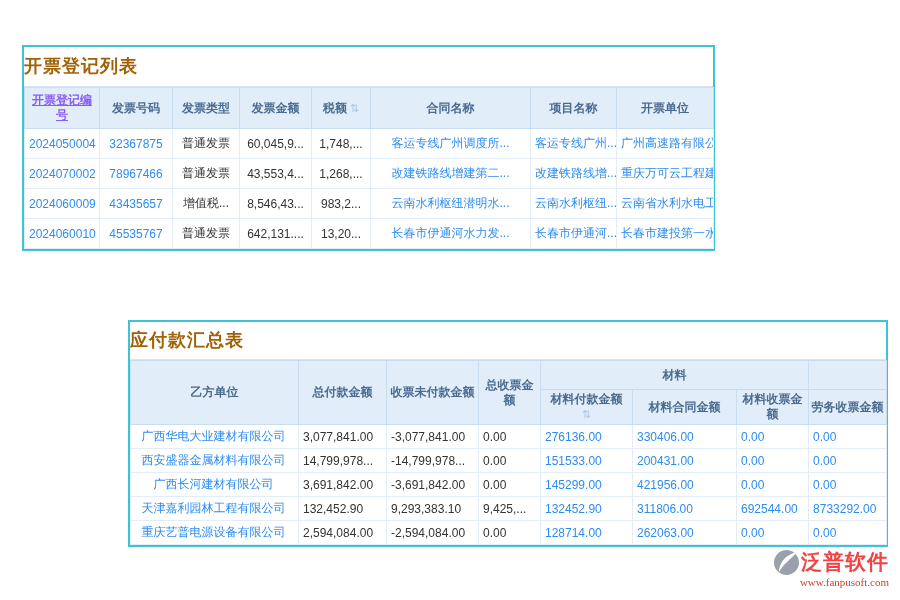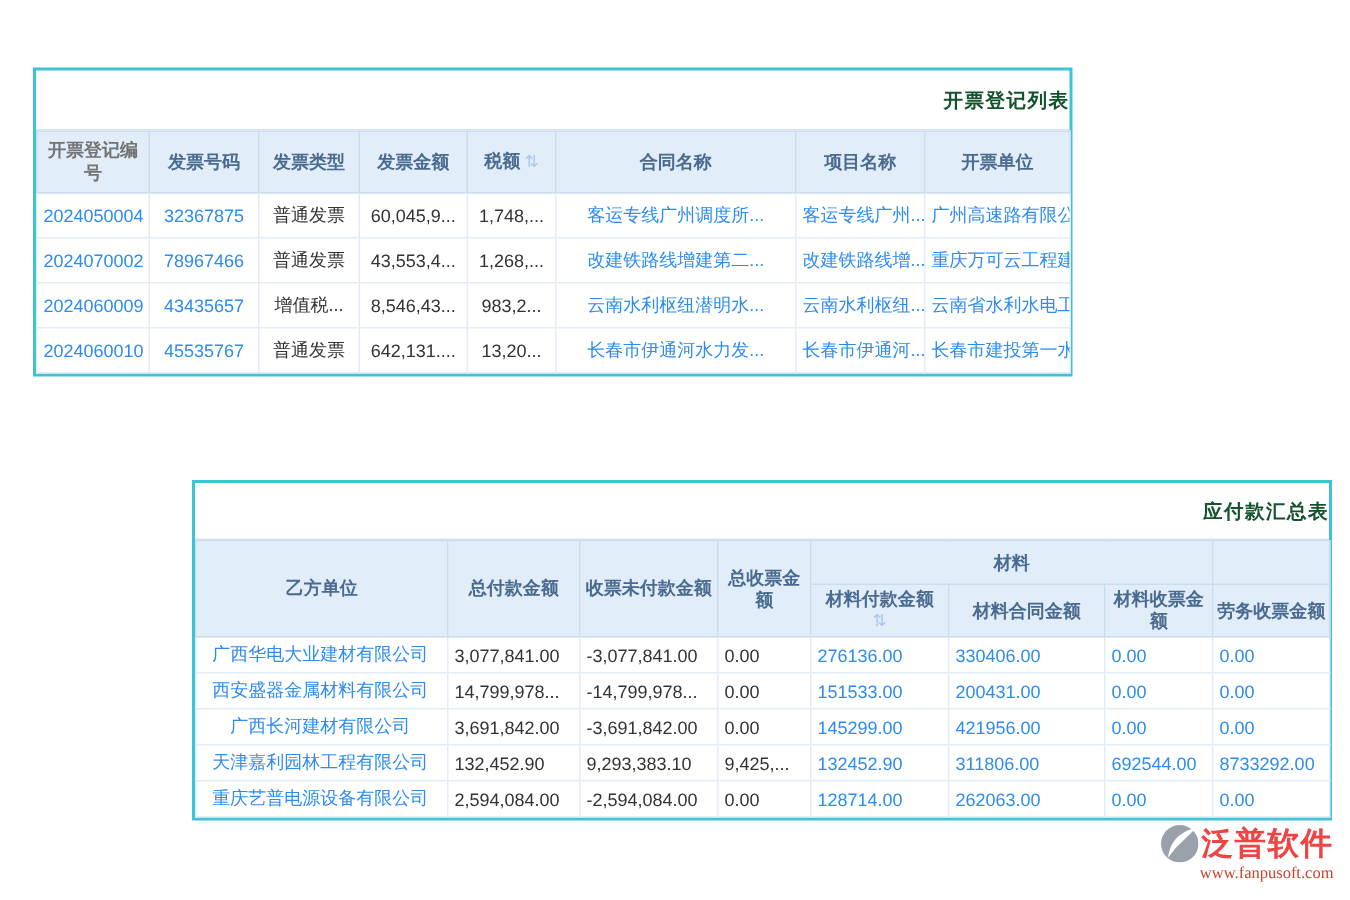--- a/index.html
+++ b/index.html
@@ -4,41 +4,41 @@
 <style>
   html,body{margin:0;padding:0;}
   body{
     width:900px;height:600px;position:relative;background:#ffffff;
     font-family:"Liberation Sans", sans-serif;overflow:hidden;
   }
   .panel{
     position:absolute;background:#fff;border:2px solid #3ec3d5;box-sizing:border-box;
   }
   .panel-title{
-    text-align:right;font-weight:bold;color:#14532d;font-size:13px;
+    text-align:left;font-weight:bold;color:#a16207;font-size:18px;
     border-bottom:1px solid #d5e5f4;letter-spacing:1px;
   }
   #invoice-panel{left:22px;top:45px;width:693px;}
   #invoice-panel .panel-title{line-height:39px;height:39px;}
   #payable-panel{left:128px;top:320px;width:760px;}
   #payable-panel .panel-title{line-height:37px;height:37px;}
 
   table{border-collapse:collapse;table-layout:fixed;width:100%;}
   th{
     background:#e1edf9;color:#4a6b8f;font-size:12px;font-weight:bold;
     border:1px solid #c9ddf0;padding:2px;line-height:1.25;
   }
   td{
     font-size:12px;border:1px solid #e2edf8;padding:1px 4px;
     color:#2d8cf0;text-align:center;white-space:nowrap;overflow:hidden;
     background:#fff;
   }
   
   #invoice-table th{height:36px;}
-  #invoice-table th:first-child{color:#737373;}
+  #invoice-table th:first-child{color:#8b5cf6;text-decoration:underline;}
   #invoice-table td{height:27px;}
   #invoice-table td:nth-child(3),
   #invoice-table td:nth-child(4),
   #invoice-table td:nth-child(5){color:#333333;}
   
   #payable-table .group-row th{height:24px;}
   #payable-table .sub-row th{height:30px;}
   #payable-table td{height:21px;text-align:left;padding-right:9px;}
   #payable-table td:first-child{text-align:center;padding-left:7px;}
   #payable-table td:nth-child(2),

